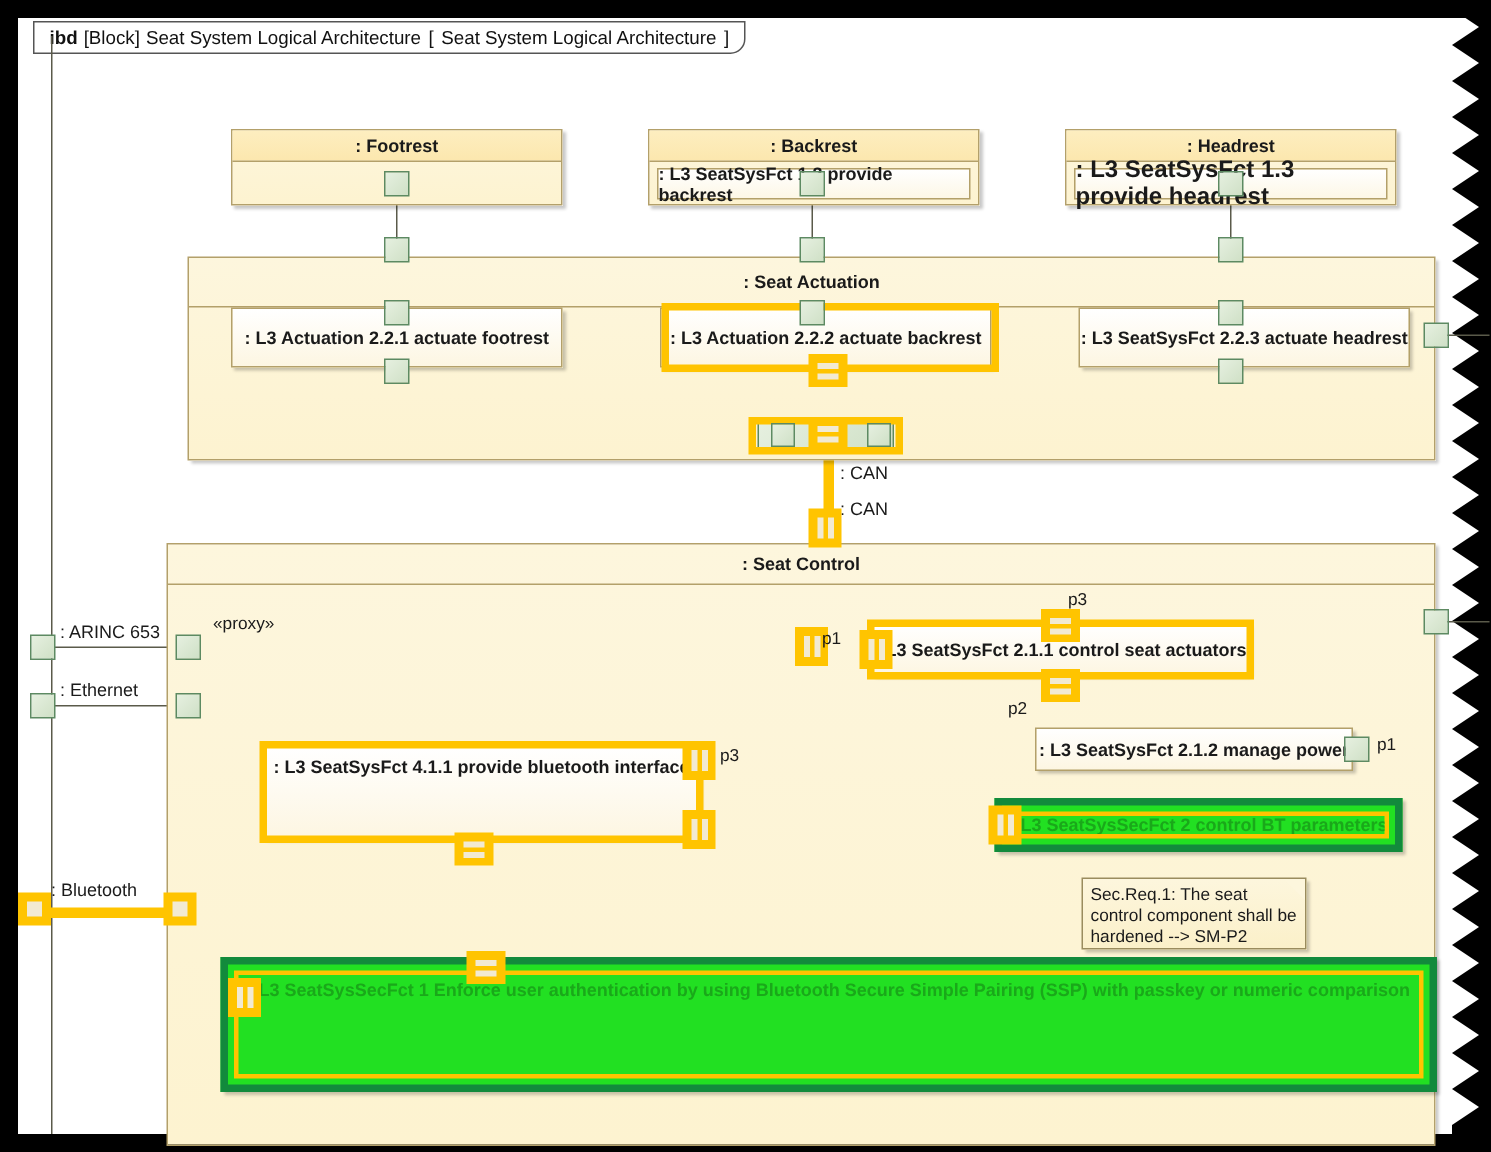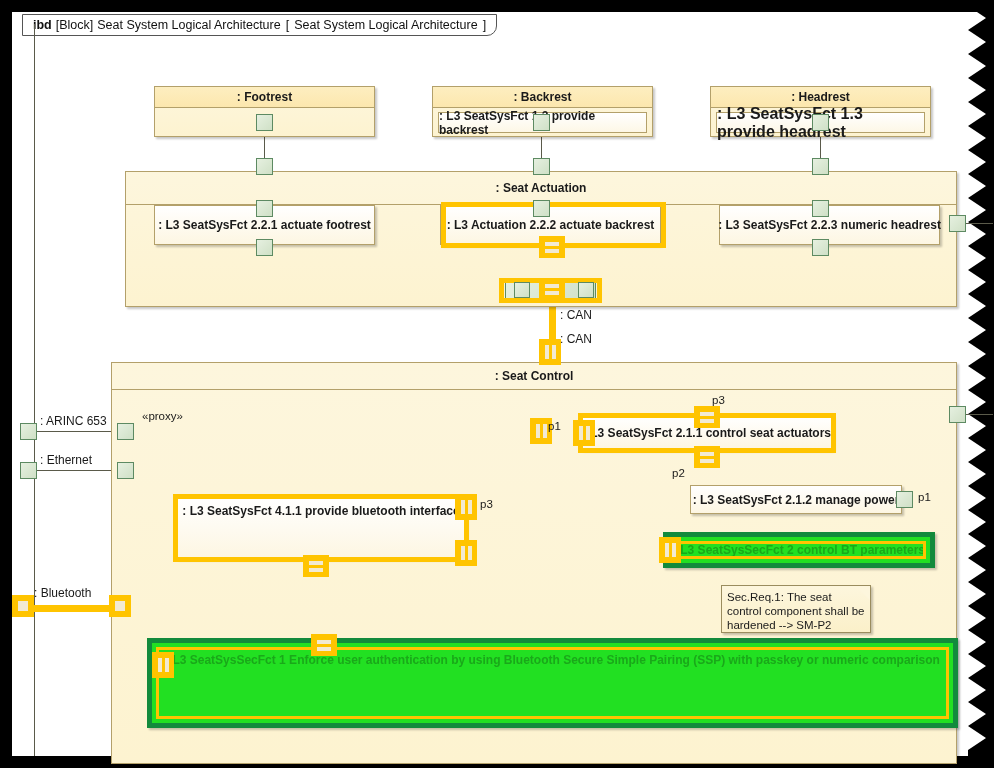--- a/index.html
+++ b/index.html
@@ -245,23 +245,23 @@
     <div class="part" style="left:113px;top:143px;width:832px;height:136px;">
       <div class="container-hdr" style="height:32px;">: Seat Actuation</div>
     </div>
 
     <div class="port" style="left:244px;top:146px;"></div>
     <div class="port" style="left:521px;top:146px;"></div>
     <div class="port" style="left:800px;top:146px;"></div>
 
     <div class="port" style="left:937px;top:203px;"></div>
 
-    <div class="fn" style="left:142px;top:193px;width:221px;height:40px;">: L3 SeatSysFct 2.2.1 actuate footrest</div>
+    <div class="fn" style="left:142px;top:193px;width:221px;height:40px;">: L3 Actuation 2.2.1 actuate footrest</div>
     <div class="fn" style="left:428px;top:193px;width:221px;height:40px;">: L3 Actuation 2.2.2 actuate backrest</div>
-    <div class="fn" style="left:707px;top:193px;width:221px;height:40px;">: L3 SeatSysFct 2.2.3 numeric headrest</div>
+    <div class="fn" style="left:707px;top:193px;width:221px;height:40px;">: L3 SeatSysFct 2.2.3 actuate headrest</div>
 
     <div class="hl-ring" style="left:429px;top:190px;width:225px;height:46px;"></div>
 
     <div class="port" style="left:244px;top:188px;"></div>
     <div class="port" style="left:244px;top:227px;"></div>
     <div class="port" style="left:521px;top:188px;"></div>
     <div class="port" style="left:800px;top:188px;"></div>
     <div class="port" style="left:800px;top:227px;"></div>
 
     <div class="oport h" style="left:527px;top:224px;">

